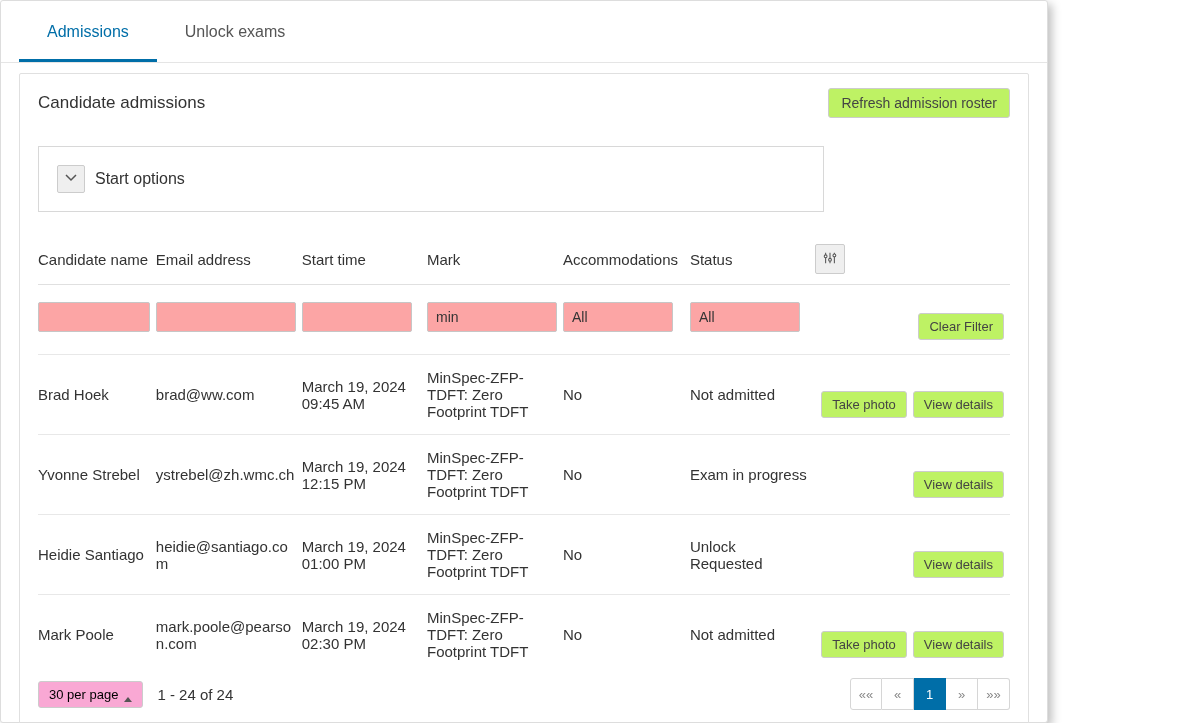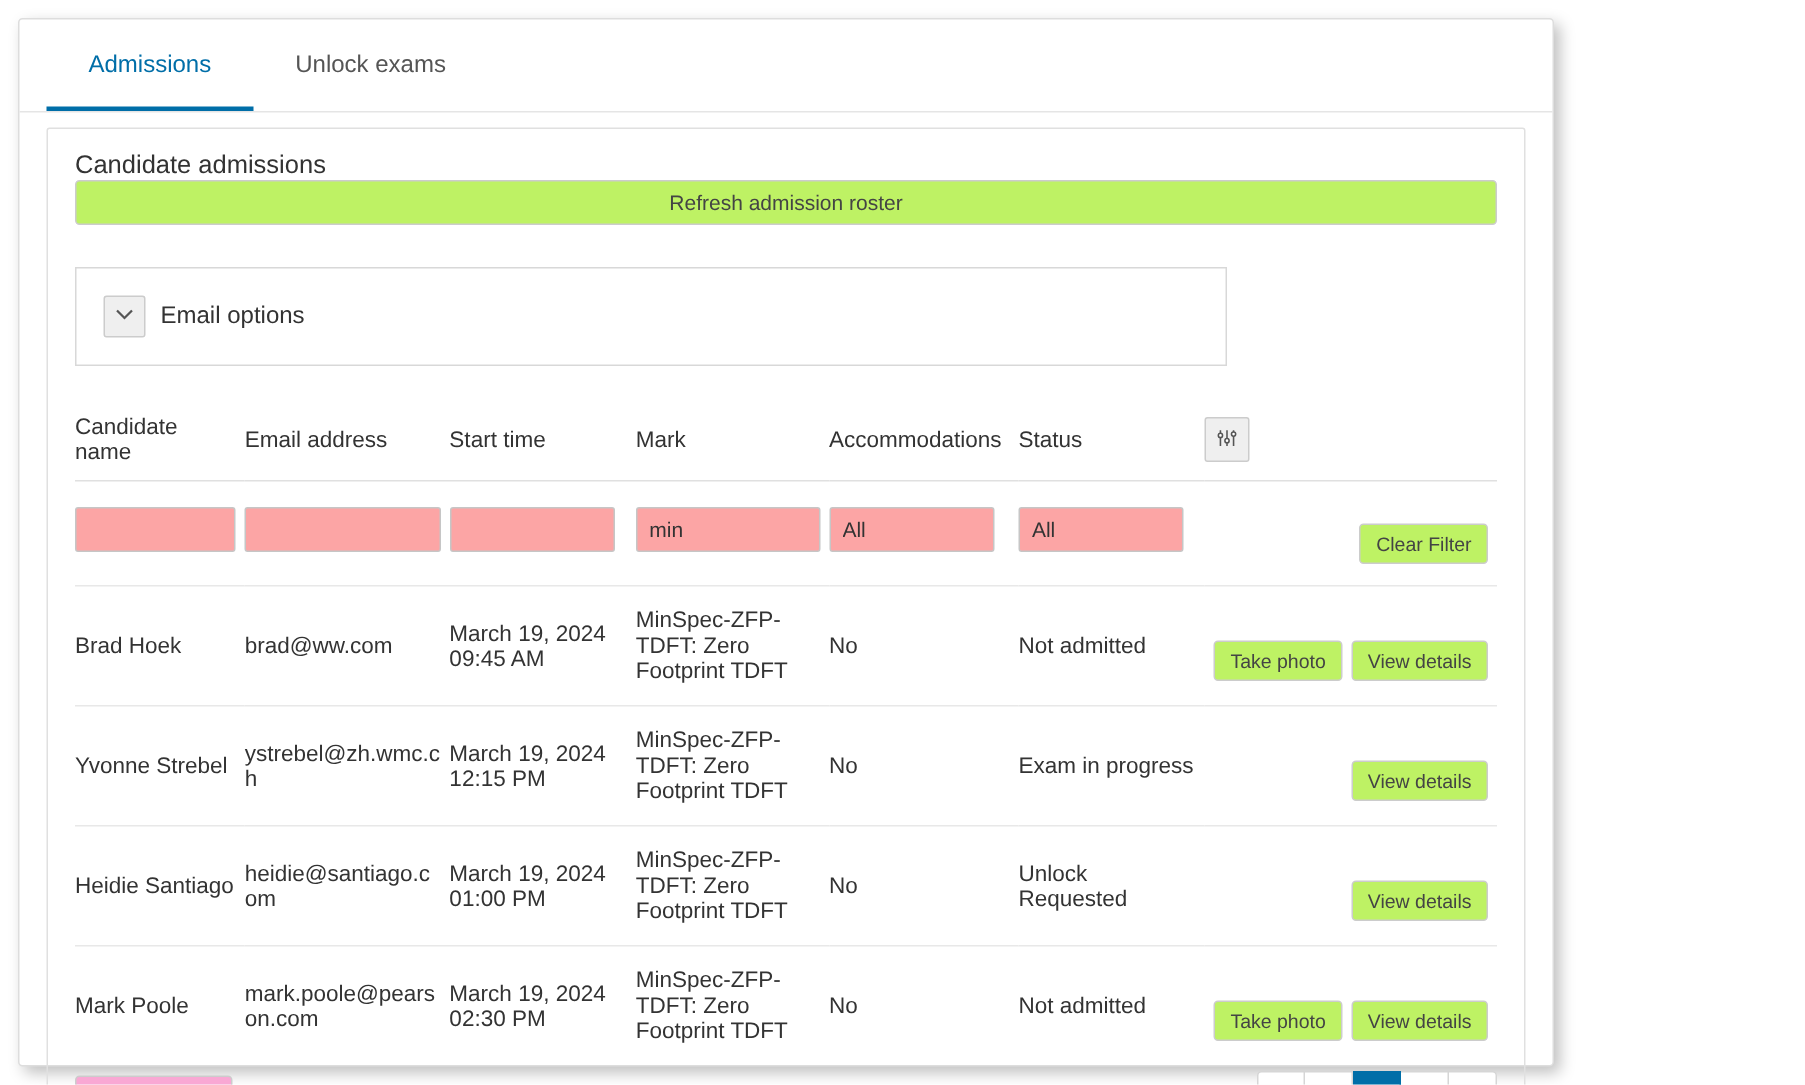--- a/index.html
+++ b/index.html
@@ -1,31 +1,31 @@
 <!DOCTYPE html>
 <html><head>
 <meta charset="utf-8">
 <style>
   * { box-sizing: border-box; }
   html, body { margin: 0; padding: 0; font-family: "Segoe UI", Arial, sans-serif; background: #fff; color: #333; }
-  .wrap { width: 1048px; height: 723px; padding: 12px; }
+  .wrap { width: 1048px; height: 723px; }
   .panel {
     width: 100%; height: 100%; border: 1px solid #ddd; border-radius: 3px;
     box-shadow: 4px 4px 10px rgba(0,0,0,0.25); padding: 0; background: #fff;
     position: relative;
   }
 
   
   .tabs { display: flex; border-bottom: 1px solid #e5e5e5; padding: 0 18px; }
   .tab { padding: 22px 28px 18px; font-size: 16px; color: #555; cursor: pointer; border-bottom: 3px solid transparent; }
   .tab.active { color: #006ea8; border-bottom: 3px solid #006ea8; font-weight: 500; }
 
   
   .card { margin: 10px 18px 18px; border: 1px solid #e0e0e0; border-radius: 2px; padding: 0; }
-  .card-header { display: flex; justify-content: space-between; padding: 14px 18px 14px 18px; flex-direction: column; }
+  .card-header { display: flex; align-items: center; justify-content: space-between; padding: 14px 18px 14px 18px; }
   .card-title { font-size: 17px; color: #333; }
   .btn {
     background: #bef264; border: 1px solid #ccc; border-radius: 3px; padding: 6px 12px;
     font-size: 14px; color: #444; cursor: pointer;
   }
   .btn-sm { padding: 5px 10px; font-size: 13px; }
 
   
   .search-box { margin: 14px 18px 22px; border: 1px solid #d8d8d8; padding: 18px 18px; width: 78%; }
   .search-box-inner { display: flex; align-items: center; gap: 10px; }
@@ -98,21 +98,21 @@
 
       <div class="search-box">
         <div class="search-box-inner">
           <button class="chev-btn">
             <span>
               <svg viewBox="0 0 12 12">
                   <path d="M1 3 L6 8 L11 3" fill="none" stroke="#555" stroke-width="1.5"></path>
                 </svg>
             </span>
           </button>
-          <span class="search-label">Email options</span>
+          <span class="search-label">Start options</span>
         </div>
       </div>
 
       <div class="table-wrap">
         <table class="table">
           <thead>
             <tr>
               <th class="col-name">Candidate name</th>
               <th class="col-email">Email address</th>
               <th class="col-start">Start time</th>

